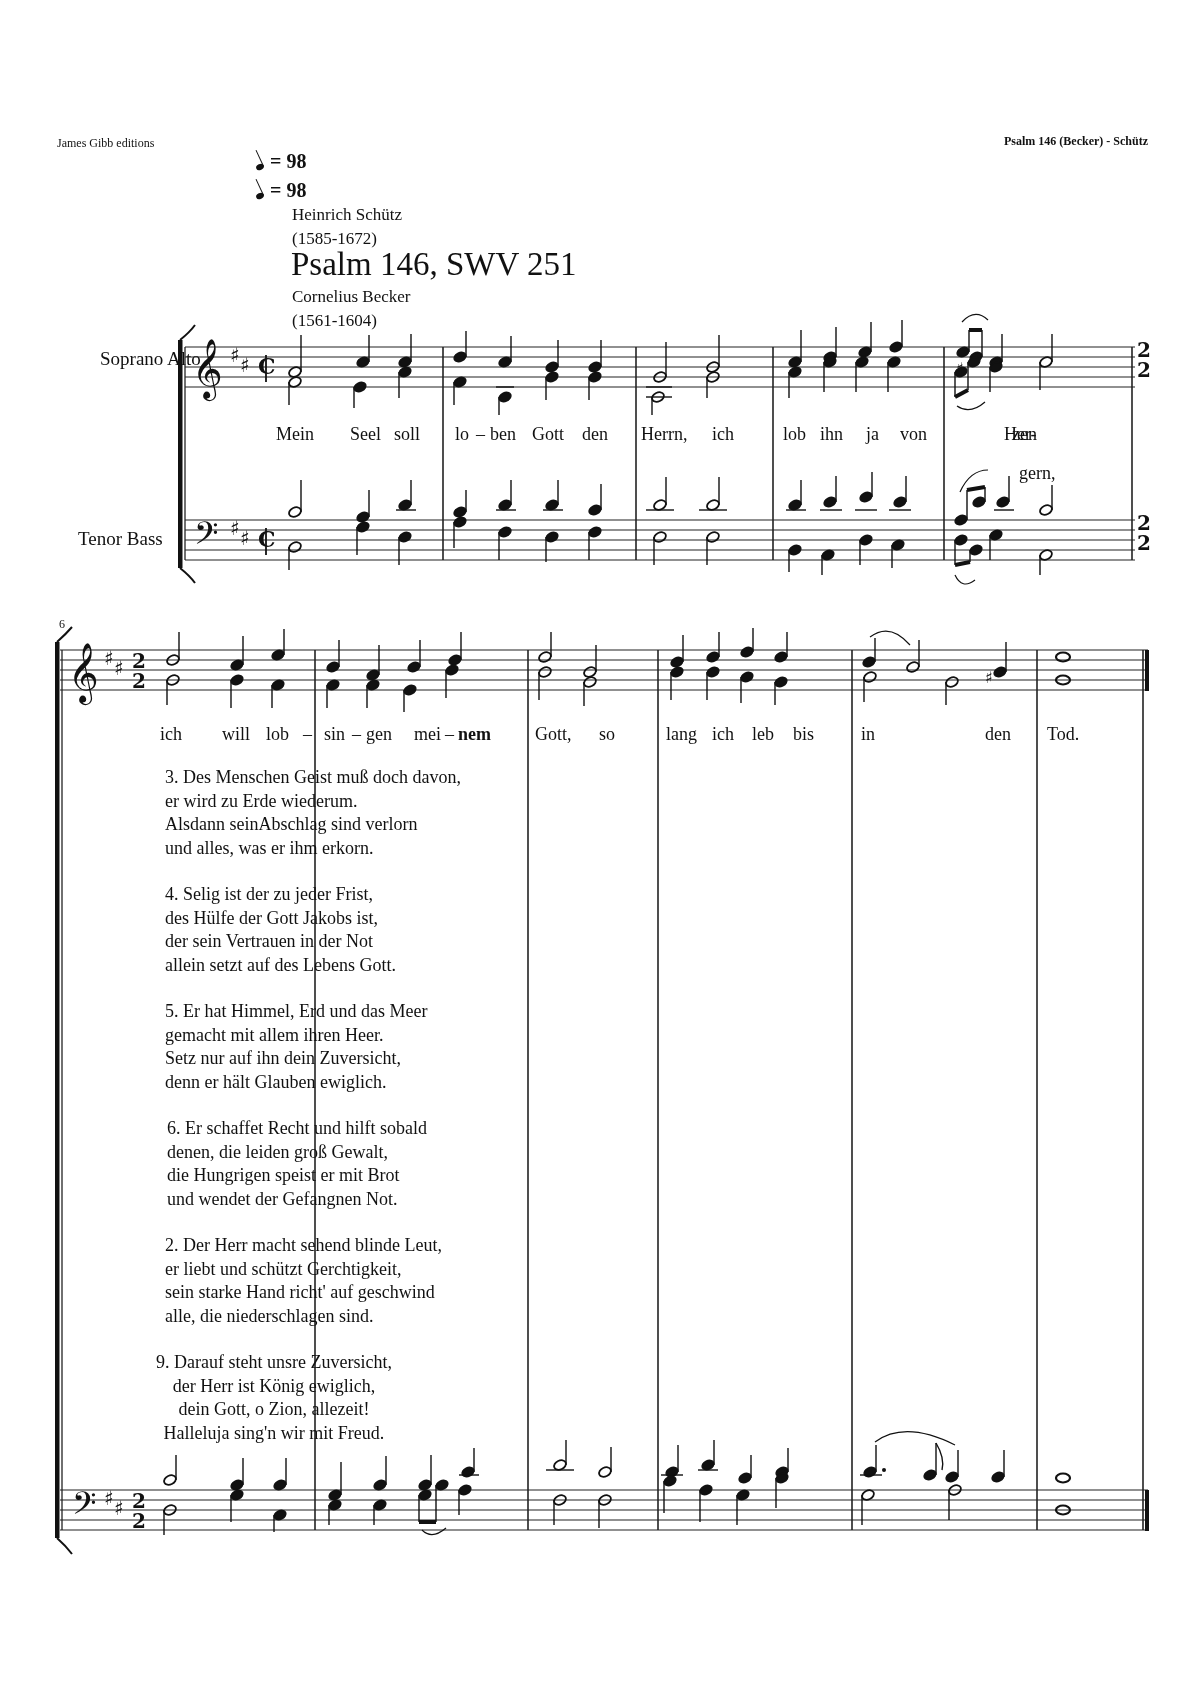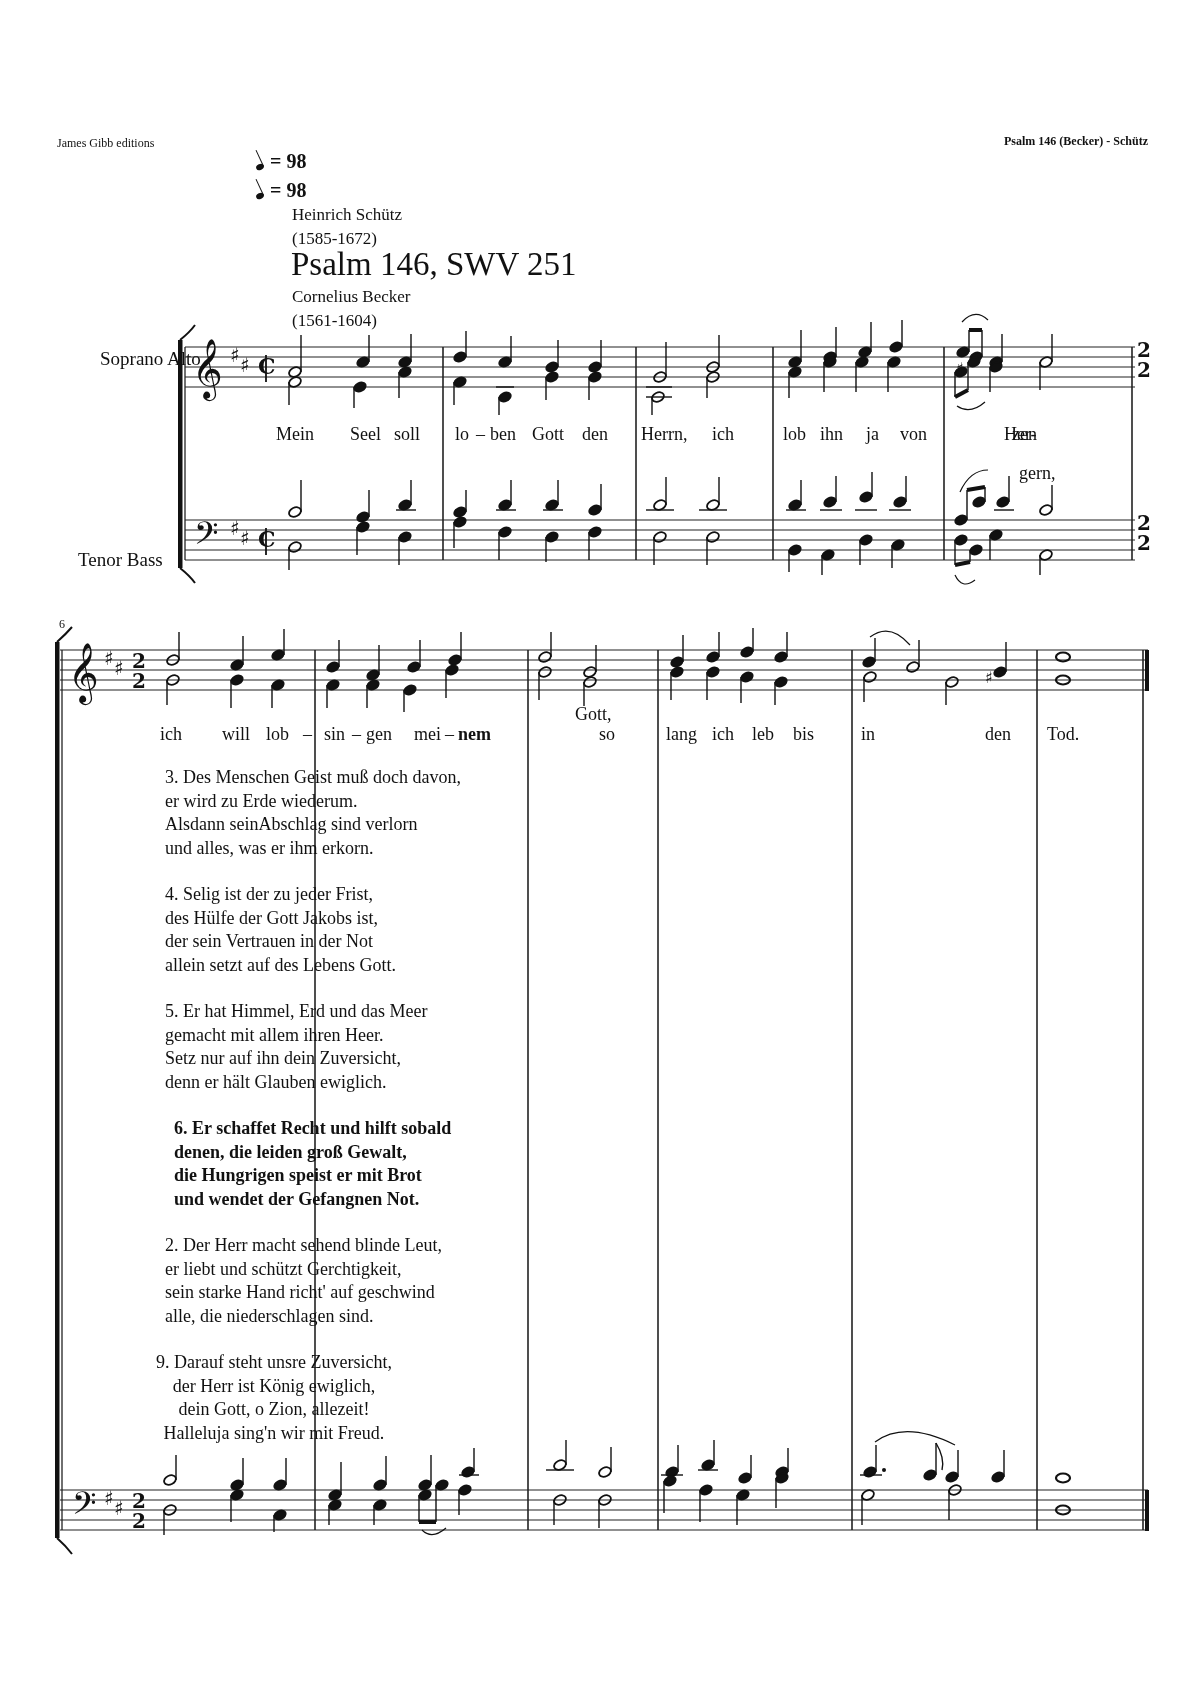--- a/index.html
+++ b/index.html
@@ -26,21 +26,21 @@
 <div class="abs tempo" style="left:256px;top:150px;"><span class="q"></span><span>= 98</span></div>
 <div class="abs tempo" style="left:256px;top:179px;"><span class="q"></span><span>= 98</span></div>
 
 <div class="abs credit" style="left:292px;top:202px;">Heinrich Schütz</div>
 <div class="abs credit" style="left:292px;top:226px;">(1585-1672)</div>
 <div class="abs title" style="left:291px;top:246px;">Psalm 146, SWV 251</div>
 <div class="abs credit" style="left:292px;top:284px;">Cornelius Becker</div>
 <div class="abs credit" style="left:292px;top:308px;">(1561-1604)</div>
 
 <div class="abs lbl" style="left:57px;top:348px;margin-left:43px;">Soprano Alto</div>
-<div class="abs lbl" style="left:78px;top:549px;">Tenor Bass</div>
+<div class="abs lbl" style="left:78px;top:528px;">Tenor Bass</div>
 
 <div class="abs mnum" style="left:59px;top:617px;">6</div>
 
 <svg width="1200" height="1697" viewBox="0 0 1200 1697">
   <defs>
     <g id="qn">
         <ellipse cx="0" cy="0" rx="6.2" ry="4.4" transform="rotate(-25)" fill="#111"></ellipse>
       </g>
     <g id="hn">
         <ellipse cx="0" cy="0" rx="6.2" ry="4.4" transform="rotate(-25)" fill="none" stroke="#111" stroke-width="1.8"></ellipse>
@@ -485,21 +485,21 @@
   <span class="abs lyr" style="left:160px;top:724px;">ich</span>
   <span class="abs lyr" style="left:222px;top:724px;">will</span>
   <span class="abs lyr" style="left:266px;top:724px;">lob</span>
   <span class="abs lyr" style="left:303px;top:724px;">–</span>
   <span class="abs lyr" style="left:324px;top:724px;">sin</span>
   <span class="abs lyr" style="left:352px;top:724px;">–</span>
   <span class="abs lyr" style="left:366px;top:724px;">gen</span>
   <span class="abs lyr" style="left:414px;top:724px;">mei</span>
   <span class="abs lyr" style="left:445px;top:724px;">–</span>
   <span class="abs lyr" style="left:458px;top:724px;font-weight:bold;">nem</span>
-  <span class="abs lyr" style="left:535px;top:704px;margin-left:40px;">Gott,</span>
+  <span class="abs lyr" style="left:535px;top:724px;">Gott,</span>
   <span class="abs lyr" style="left:599px;top:724px;">so</span>
   <span class="abs lyr" style="left:666px;top:724px;">lang</span>
   <span class="abs lyr" style="left:712px;top:724px;">ich</span>
   <span class="abs lyr" style="left:752px;top:724px;">leb</span>
   <span class="abs lyr" style="left:793px;top:724px;">bis</span>
   <span class="abs lyr" style="left:861px;top:724px;">in</span>
   <span class="abs lyr" style="left:985px;top:724px;">den</span>
   <span class="abs lyr" style="left:1047px;top:724px;">Tod.</span>
 </div>
 
@@ -508,21 +508,21 @@
 Alsdann seinAbschlag sind verlorn
 und alles, was er ihm erkorn.</div>
 <div class="abs verse" style="left:165px;top:883px;">4. Selig ist der zu jeder Frist,
 des Hülfe der Gott Jakobs ist,
 der sein Vertrauen in der Not
 allein setzt auf des Lebens Gott.</div>
 <div class="abs verse" style="left:165px;top:1000px;">5. Er hat Himmel, Erd und das Meer
 gemacht mit allem ihren Heer.
 Setz nur auf ihn dein Zuversicht,
 denn er hält Glauben ewiglich.</div>
-<div class="abs verse" style="left:174px;top:1117px;font-weight:bold;">6. Er schaffet Recht und hilft sobald
+<div class="abs verse" style="left:167px;top:1117px;">6. Er schaffet Recht und hilft sobald
 denen, die leiden groß Gewalt,
 die Hungrigen speist er mit Brot
 und wendet der Gefangnen Not.</div>
 <div class="abs verse" style="left:165px;top:1234px;">2. Der Herr macht sehend blinde Leut,
 er liebt und schützt Gerchtigkeit,
 sein starke Hand richt' auf geschwind
 alle, die niederschlagen sind.</div>
 <div class="abs verse" style="left:156px;top:1351px;text-align:center;">9. Darauf steht unsre Zuversicht,
 der Herr ist König ewiglich,
 dein Gott, o Zion, allezeit!

